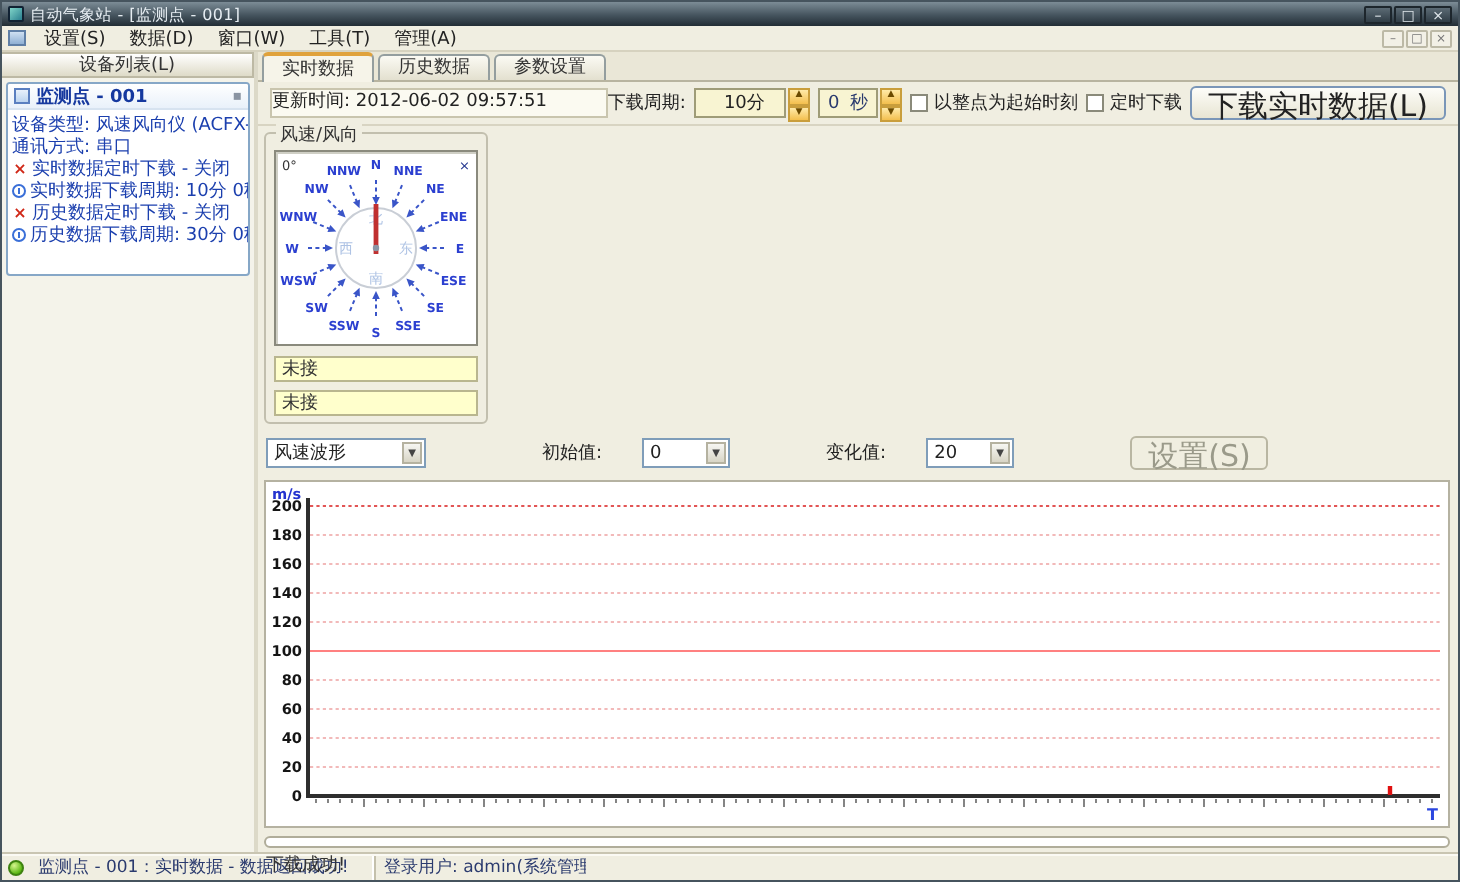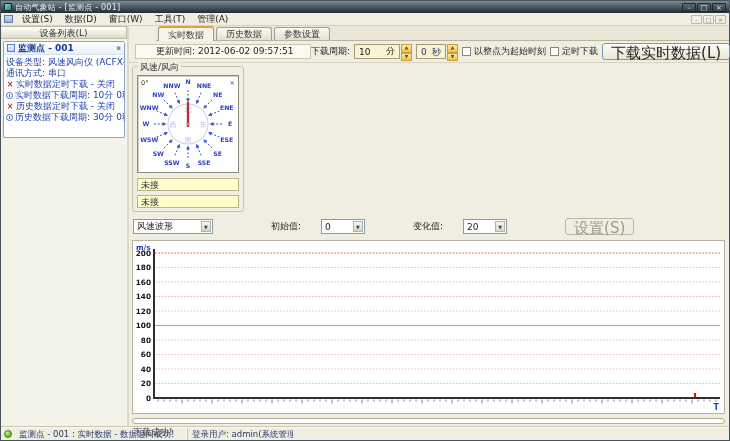--- a/index.html
+++ b/index.html
@@ -44,33 +44,33 @@
   .pin { margin-left:auto; color:#8a94a2; font-size:7px; }
   .dp-body { padding:2px 2px; }
   .dline { display:flex; align-items:center; gap:2px; height:11px; color:#1b3fae; white-space:nowrap; }
   .xicon { color:#d02818; font-weight:bold; font-size:8px; width:8px; text-align:center; }
   .clock { width:7px; height:7px; border:1px solid #3a6fd8; border-radius:50%; position:relative; flex:0 0 7px; }
   .clock::after { content:""; position:absolute; left:2px; top:1px; width:1px; height:3px; background:#3a6fd8; }
 
   
   .content { flex:1 1 auto; display:flex; flex-direction:column; background:#f0eee1; min-width:0; }
   .tabbar { height:15px; flex:0 0 15px; display:flex; align-items:flex-end; padding-left:2px;
-    border-bottom:1px solid #b8b4a0; background:#eae7d7;margin-left:27px; }
+    border-bottom:1px solid #b8b4a0; background:#eae7d7; }
   .tab { height:13px; line-height:12px; padding:0 9px; margin-right:2px; background:linear-gradient(#fbfaf3,#e3e0cf);
     border:1px solid #949e9f; border-bottom:none; border-radius:3px 3px 0 0; color:#333; }
   .tab.active { background:#f6f4e9; height:15px; line-height:14px; border-top:2px solid #e0a23c; margin-bottom:-1px; }
 
   .toolbar { height:22px; flex:0 0 22px; display:flex; align-items:center; padding:0 6px;
     border-bottom:1px solid #d8d4c2; background:#f0eee1; }
-  .update-box { width:176px; height:15px; line-height:13px; padding:0 20px; background:#fbfaf1;
+  .update-box { width:176px; height:15px; line-height:13px; padding:0 0; background:#fbfaf1;
     border:1px solid #c9c5ae; white-space:nowrap; }
   .tb-right { margin-left:auto; display:flex; align-items:center; gap:4px; white-space:nowrap; }
   .lbl { color:#222; }
   .field { height:15px; display:inline-flex; align-items:center; justify-content:space-between;
-    padding:0 4px; background:#f8f4d2; border:1px solid #9f9c78; }
+    padding:0 14px; background:#f8f4d2; border:1px solid #9f9c78; }
   .field.min { width:46px; } .field.sec { width:30px; }
   .spinner { width:11px; height:15px; display:inline-flex; flex-direction:column; margin-left:-3px; }
   .spinner i { flex:1; font-size:4.5px; line-height:6.5px; text-align:center; color:#6b4a00;
     background:linear-gradient(#ffeaa8,#f3bf4e); border:1px solid #c99e3c; }
   .chk { display:inline-flex; align-items:center; gap:3px; }
   .chk .box { width:9px; height:9px; background:#fff; border:1px solid #8a8a7a; }
   .btn { height:17px; padding:0 8px; font-family:inherit; font-size:15px; color:#222; border-radius:3px;
     background:linear-gradient(#fdfdf9,#e8e5d3); border:1px solid #7a96b8; }
   .btn.disabled { color:#9a9a8a; border-color:#b9b6a2; background:#f0eee0; }
 

